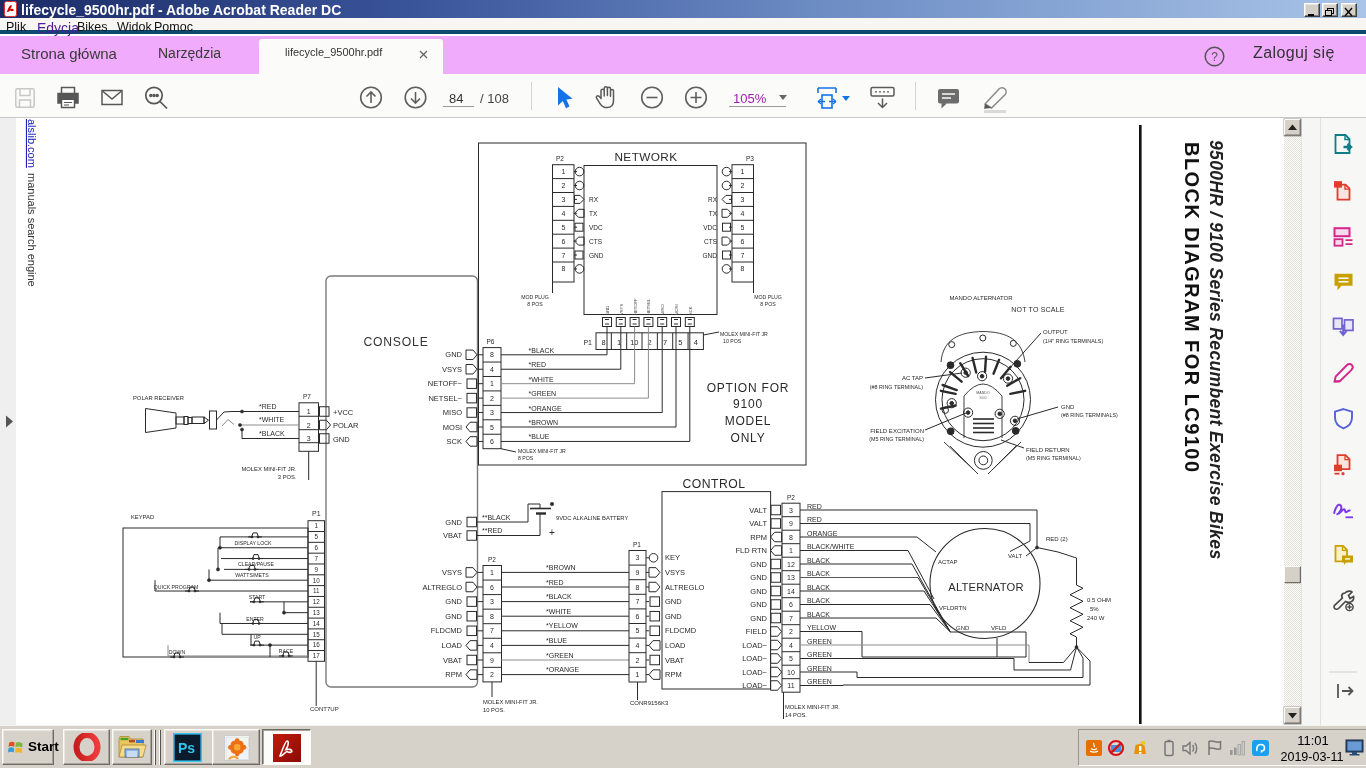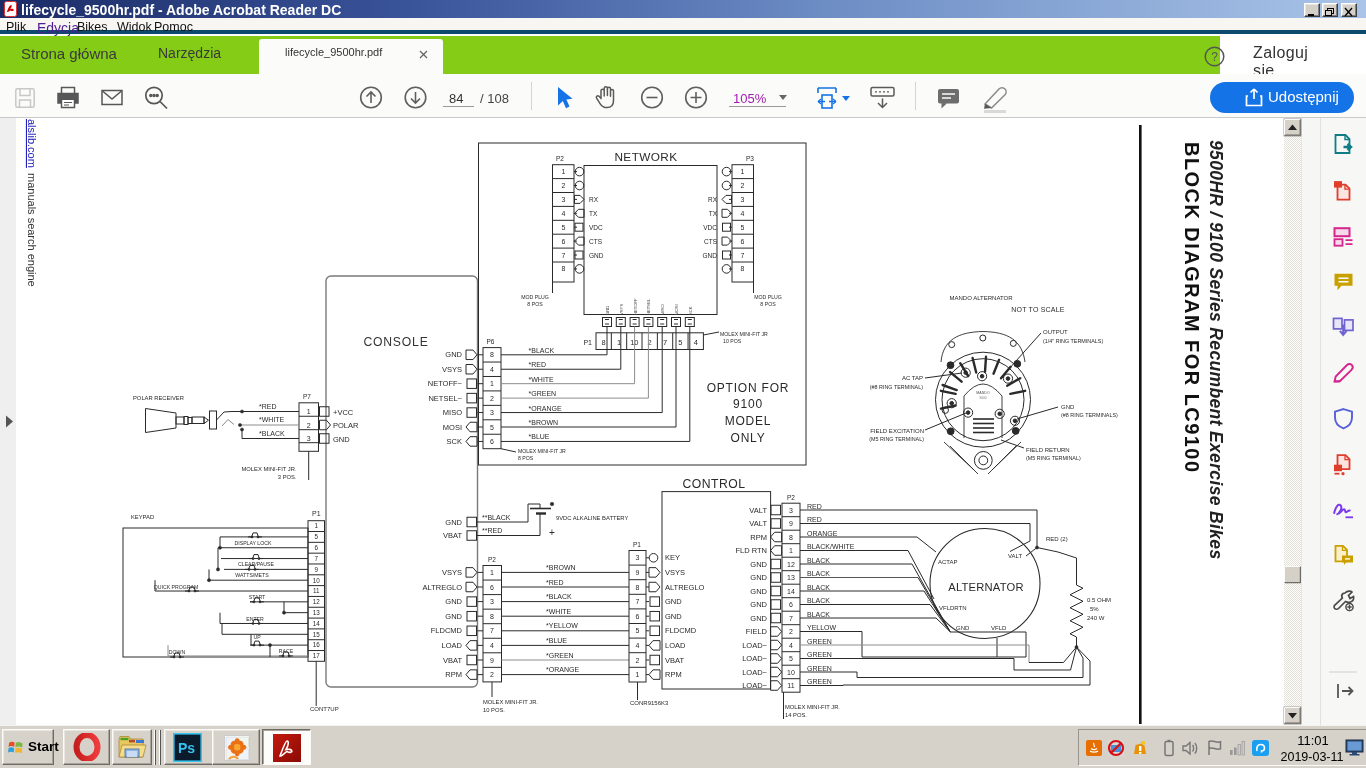--- a/index.html
+++ b/index.html
@@ -24,47 +24,40 @@
 <div class="abs" style="left:1341px;top:3px;width:16px;height:14px;background:#d4d0c8;border:1px solid;border-color:#fff #404040 #404040 #fff;box-shadow:inset -1px -1px 0 #808080,inset 1px 1px 0 #e8e6e0"><svg width="14" height="12" viewBox="0 0 14 12">
       <path d="M3 2 L10 10 M10 2 L3 10" stroke="#000" stroke-width="1.4"></path>
     </svg></div>
 <div class="abs" style="left:0;top:18px;width:1366px;height:16px;background:#f7f6f3;border-bottom:4px solid #0c4a6e">
 <span class="abs" style="left:6px;top:2px;font-size:12.5px;color:#111">Plik</span>
 <span class="abs" style="left:37px;top:2px;font-size:14px;color:#4c1d95">Edycja</span>
 <span class="abs" style="left:77px;top:2px;font-size:12.5px;color:#111">Bikes</span>
 <span class="abs" style="left:117px;top:2px;font-size:12.5px;color:#111">Widok</span>
 <span class="abs" style="left:154px;top:2px;font-size:12.5px;color:#111">Pomoc</span>
 </div>
-<div class="abs" style="left:0;top:36px;width:1220px;height:38px;background:#84cc16">
+<div class="abs" style="left:0;top:36px;width:1366px;height:38px;background:#f0abfc">
 <span class="abs" style="left:21px;top:9px;font-size:15px;color:#3a3a3a">Strona główna</span>
 <span class="abs" style="left:158px;top:9px;font-size:14px;color:#3a3a3a">Narzędzia</span>
 <div class="abs" style="left:259px;top:3px;width:184px;height:35px;background:#fbfbfa;border-radius:3px 3px 0 0"></div>
 <span class="abs" style="left:285px;top:10px;font-size:11px;color:#333">lifecycle_9500hr.pdf</span>
 <svg class="abs" style="left:418px;top:13px" width="11" height="11" viewBox="0 0 11 11">
       <path d="M2 2 L9 9 M9 2 L2 9" stroke="#666" stroke-width="1.3"></path>
     </svg>
 <svg class="abs" style="left:1204px;top:10px" width="21" height="21" viewBox="0 0 21 21">
       <circle cx="10.5" cy="10.5" r="9.3" fill="none" stroke="#555" stroke-width="1.5"></circle>
       <text x="10.5" y="15" font-size="12" font-family="Liberation Sans" fill="#555" text-anchor="middle">?</text>
     </svg>
 <span class="abs" style="left:1253px;top:8px;font-size:16px;letter-spacing:0.4px;color:#333">Zaloguj się</span>
 </div>
 <div class="abs" style="left:0;top:74px;width:1366px;height:44px;background:#fbfbfa;border-bottom:1px solid #c9c9c9">
 <span class="abs" style="left:449px;top:17px;font-size:13px;color:#333">84</span>
 <div class="abs" style="left:443px;top:32px;width:31px;height:1px;background:#999"></div>
 <span class="abs" style="left:480px;top:17px;font-size:13px;color:#444">/ 108</span>
 <span class="abs" style="left:733px;top:17px;font-size:13px;color:#a21caf">105%</span>
 <div class="abs" style="left:729px;top:32px;width:57px;height:1px;background:#999"></div>
-<div class="abs" style="left:1210px;top:8px;width:144px;height:31px;background:#1473e6;border-radius:16px">
-<svg class="abs" style="left:35px;top:6px" width="18" height="19" viewBox="0 0 18 19">
-        <path d="M9 1 L9 11 M9 1 L5.5 4.5 M9 1 L12.5 4.5" stroke="#fff" stroke-width="1.7" fill="none"></path>
-        <path d="M3 8 L1.5 8 L1.5 17.5 L16.5 17.5 L16.5 8 L15 8" stroke="#fff" stroke-width="1.7" fill="none"></path>
-      </svg>
-<span class="abs" style="left:58px;top:6px;font-size:15px;color:#fff">Udostępnij</span>
-</div>
 <svg class="abs" style="left:0;top:0" width="1366" height="44" viewBox="0 0 1366 44">
 <g fill="none" stroke="#c8c8c8" stroke-width="1.5">
         <rect x="15.8" y="14.8" width="18.4" height="18.4" rx="1.5"></rect>
         <path d="M20 15 L20 21.5 L30 21.5 L30 15"></path>
         <path d="M19.5 33 L19.5 26 L30.5 26 L30.5 33"></path>
       </g>
 <g fill="none" stroke="#575757" stroke-width="1.5">
         <path d="M61.5 19.5 L61.5 13.5 L74.5 13.5 L74.5 19.5"></path>
         <rect x="58" y="19.5" width="20" height="9.5" fill="#575757"></rect>
         <path d="M61.5 26 L61.5 33.5 L74.5 33.5 L74.5 26" fill="#fff"></path>

